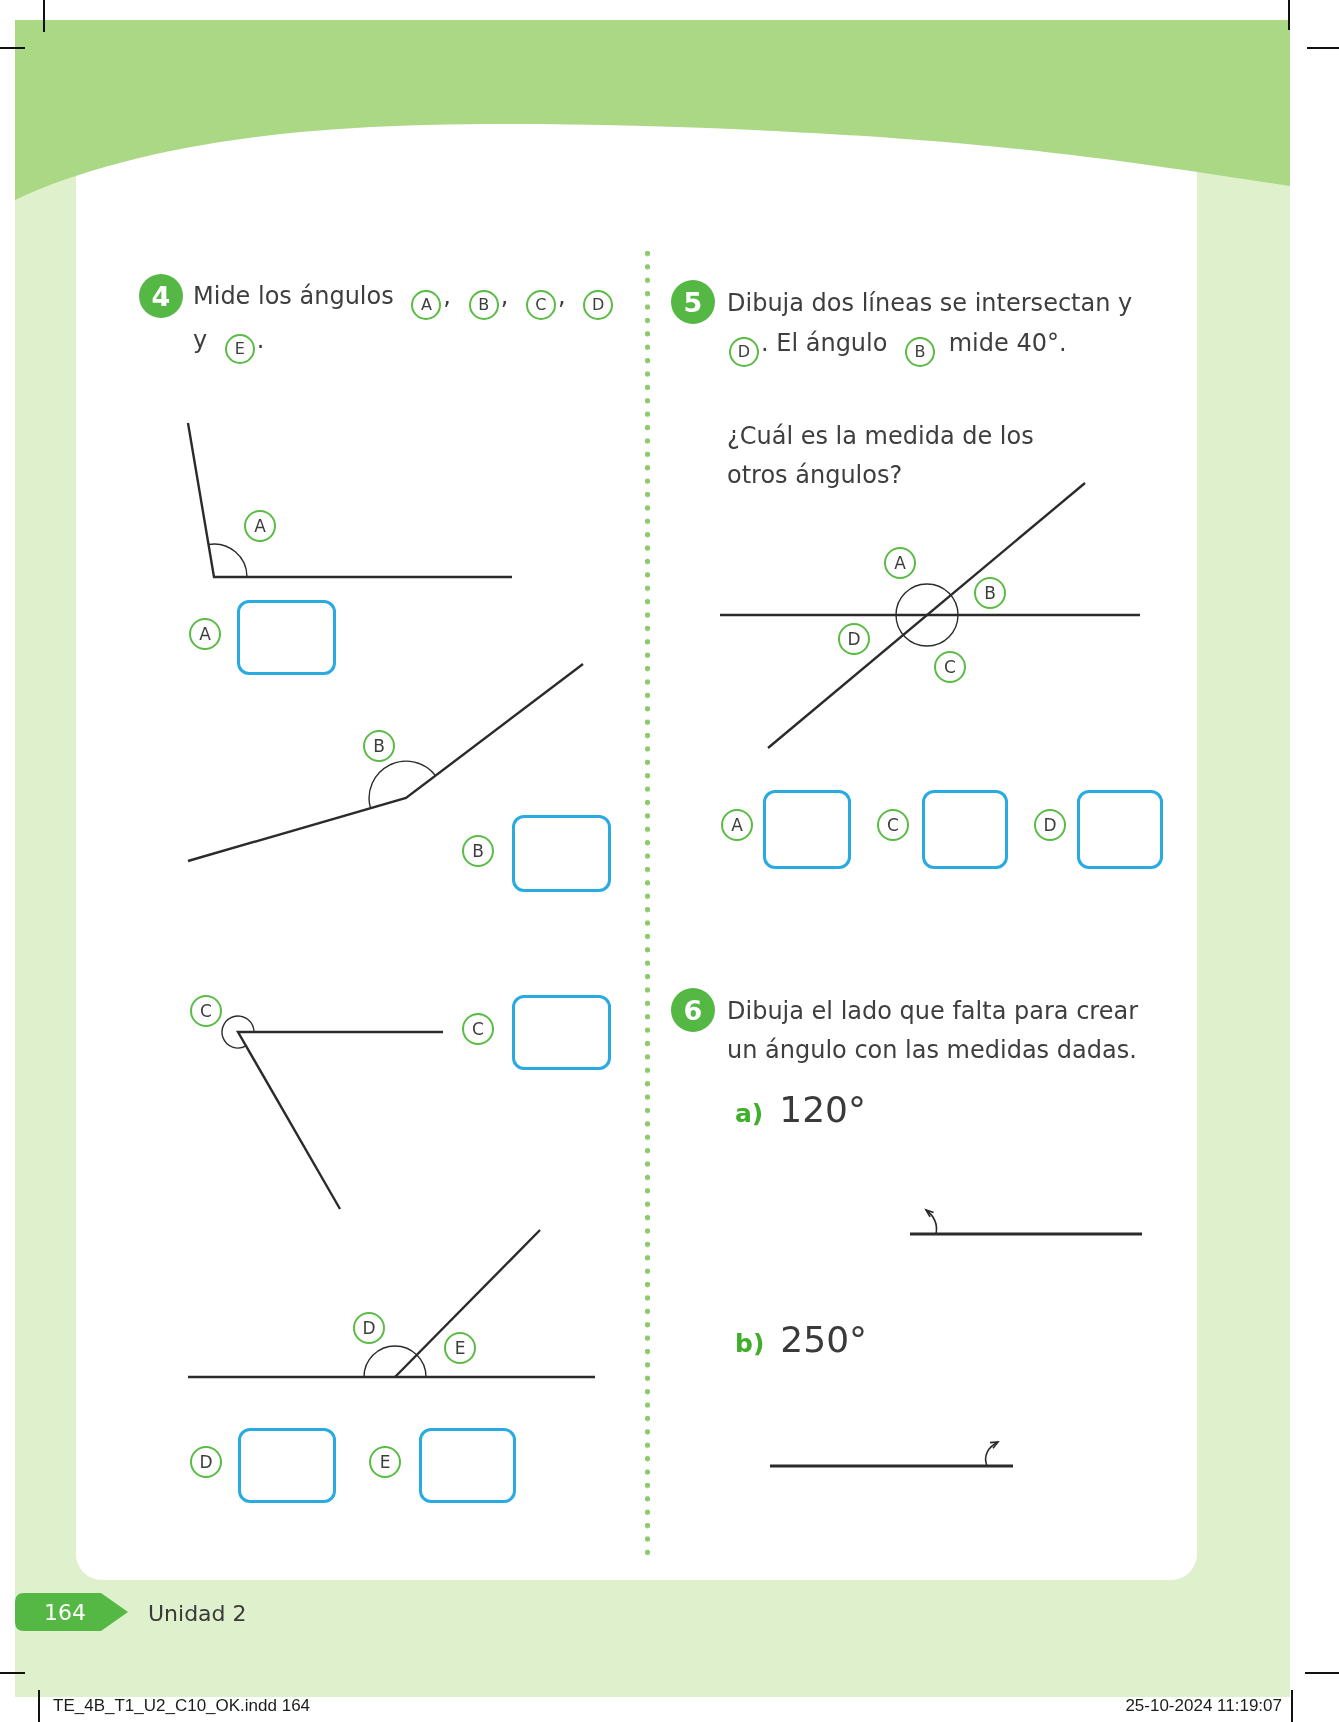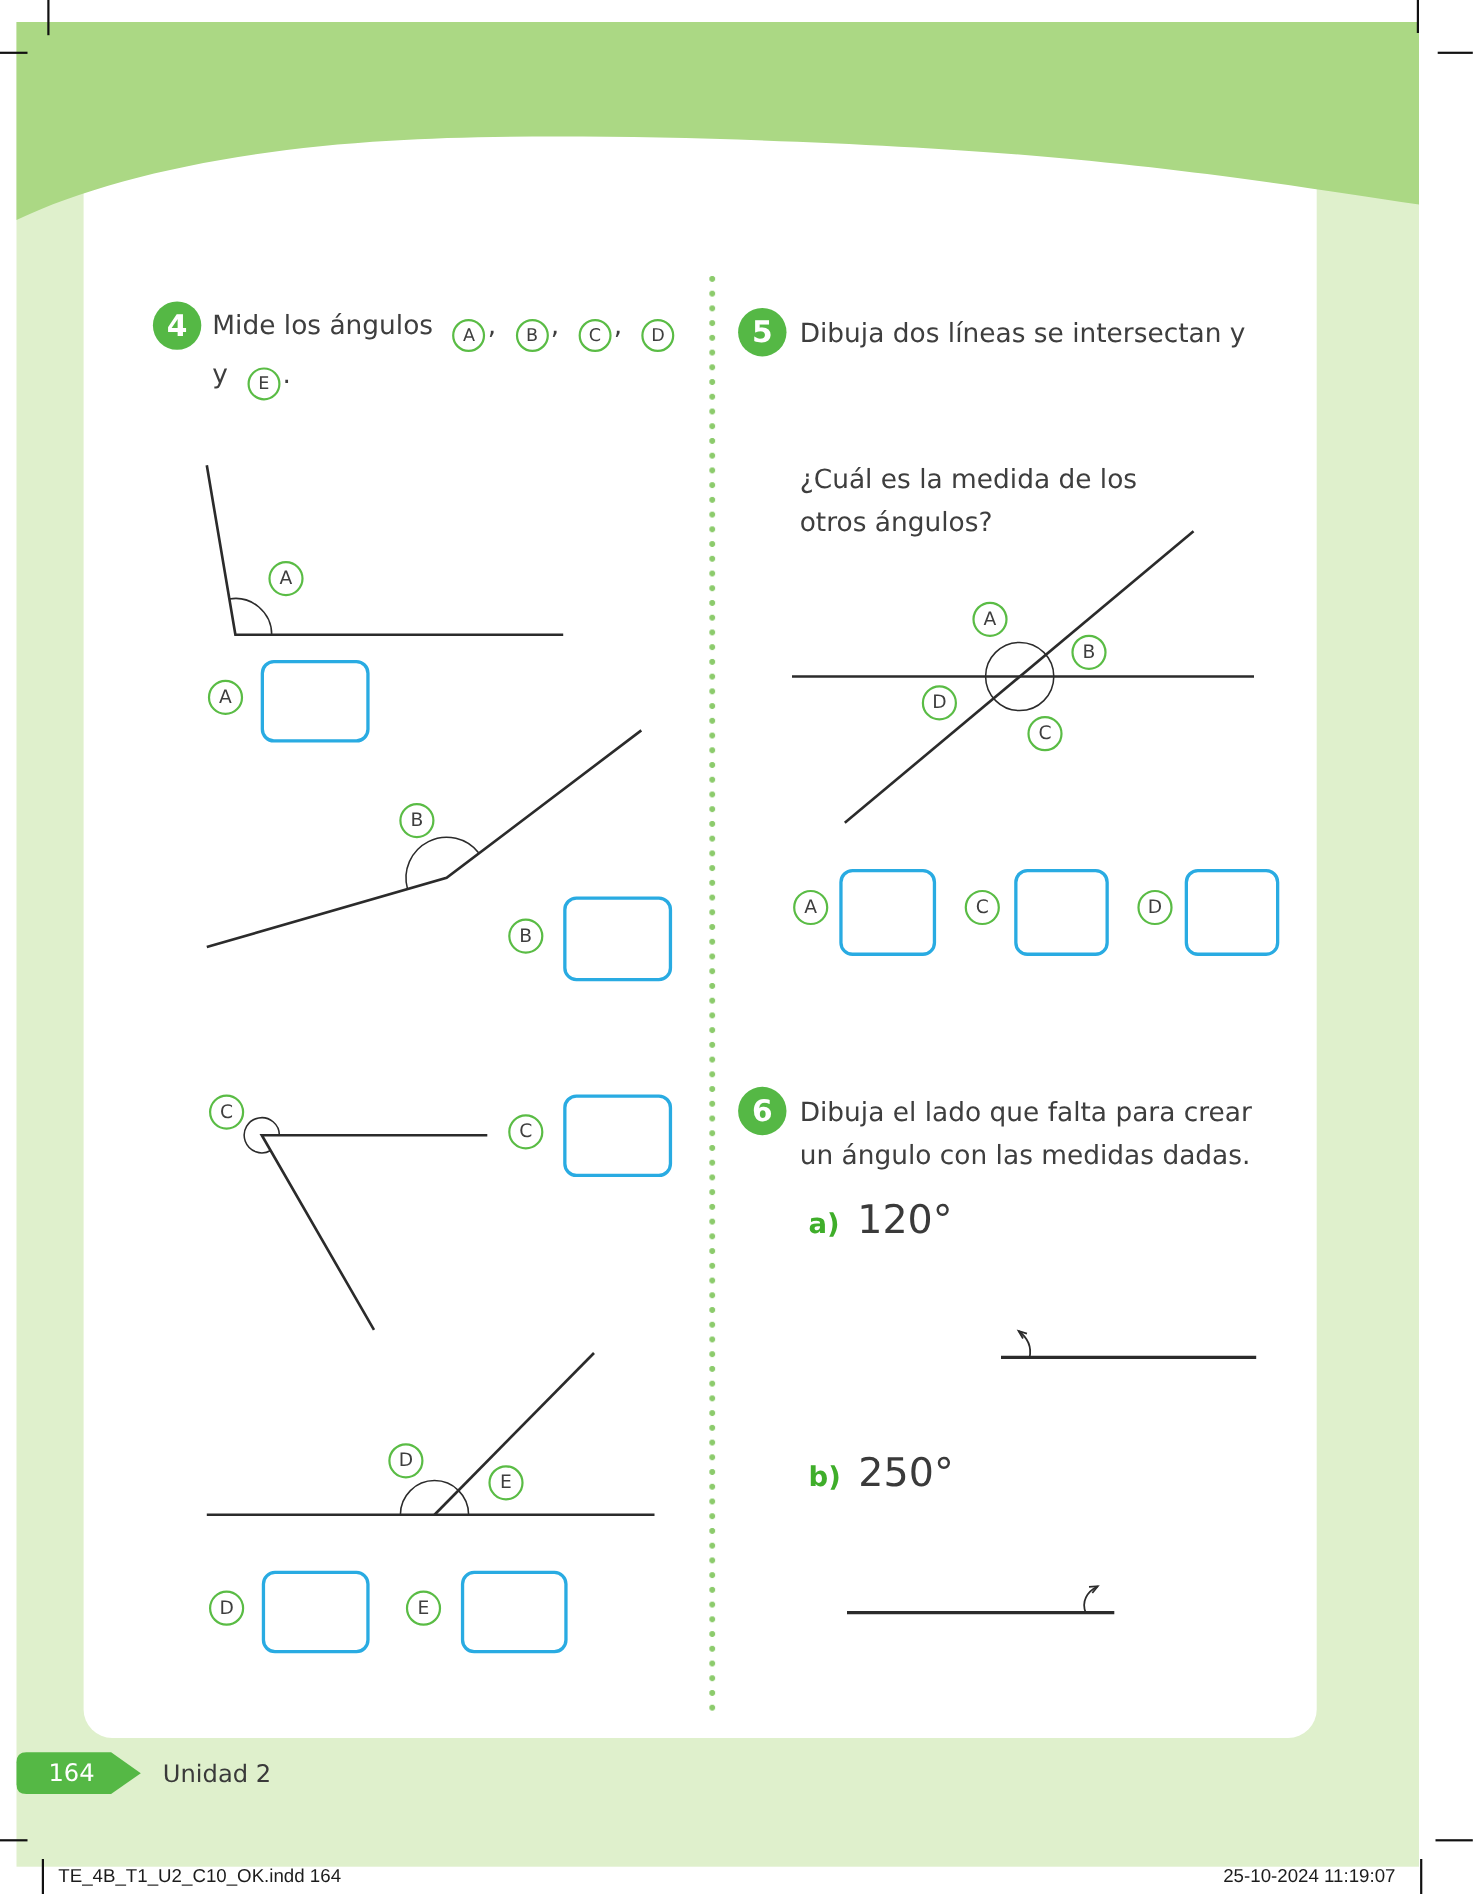--- a/index.html
+++ b/index.html
@@ -98,20 +98,25 @@
 <div class="cld" style="left:206px;top:1462px">D</div>
 <div class="abox" style="left:238px;top:1428px;width:92px;height:69px"></div>
 <div class="cld" style="left:385px;top:1462px">E</div>
 <div class="abox" style="left:419px;top:1428px;width:91px;height:69px"></div>
 
 <div class="abs badge" style="left:671px;top:280px">
   <span>5</span>
 </div>
 <div class="abs extext" style="left:727px;top:283px">
   <span class="l">Dibuja dos líneas se intersectan y</span>
+  <span class="l">
+    <span class="cl">D</span><span class="tok">. El ángulo</span>
+    <span class="cl" style="margin-right:6px">B</span>
+    <span>mide 40°.</span>
+  </span>
 </div>
 <div class="abs extext" style="left:727px;top:417px;line-height:39px">
   <span class="l">¿Cuál es la medida de los</span>
   <span class="l">otros ángulos?</span>
 </div>
 
 <svg class="abs" style="left:700px;top:460px" width="460" height="300" viewBox="0 0 460 300">
   <line x1="20" y1="155" x2="440" y2="155" stroke="#2b2b2b" stroke-width="2.4"></line>
   <line x1="68" y1="288" x2="385" y2="23" stroke="#2b2b2b" stroke-width="2.4"></line>
   <circle cx="227" cy="155" r="31" fill="none" stroke="#2b2b2b" stroke-width="1.4"></circle>
@@ -156,21 +161,21 @@
   <path d="M240,22.6 L248,22 L243,28.2" fill="none" stroke="#2b2b2b" stroke-width="1.6"></path>
 </svg>
 
 <svg class="abs" style="left:15px;top:1593px" width="115" height="38" viewBox="0 0 115 38">
   <path d="M9,0 H86 L113,19 L86,38 H9 Q0,38 0,29 V9 Q0,0 9,0" fill="#55b845"></path>
 </svg>
 <div class="abs footer-num" style="left:15px;top:1600px;width:100px;text-align:center">164</div>
 <div class="abs footer-unit" style="left:148px;top:1601px">Unidad 2</div>
 
 <div class="abs slug" style="left:53px;top:1696px">TE_4B_T1_U2_C10_OK.indd   164</div>
-<div class="abs slug" style="left:1112px;top:1696px;width:170px;">25-10-2024   11:19:07</div>
+<div class="abs slug" style="left:1112px;top:1696px;width:170px;text-align:right">25-10-2024   11:19:07</div>
 
 <div class="mark" style="left:43px;top:0;width:2px;height:32px"></div>
 <div class="mark" style="left:0;top:47px;width:25px;height:2px"></div>
 <div class="mark" style="left:1288px;top:0;width:2px;height:30px"></div>
 <div class="mark" style="left:1307px;top:47px;width:32px;height:2px"></div>
 <div class="mark" style="left:0;top:1672px;width:25px;height:2px"></div>
 <div class="mark" style="left:38px;top:1690px;width:2px;height:32px"></div>
 <div class="mark" style="left:1305px;top:1672px;width:34px;height:2px"></div>
 <div class="mark" style="left:1291px;top:1690px;width:2px;height:32px"></div>
 

